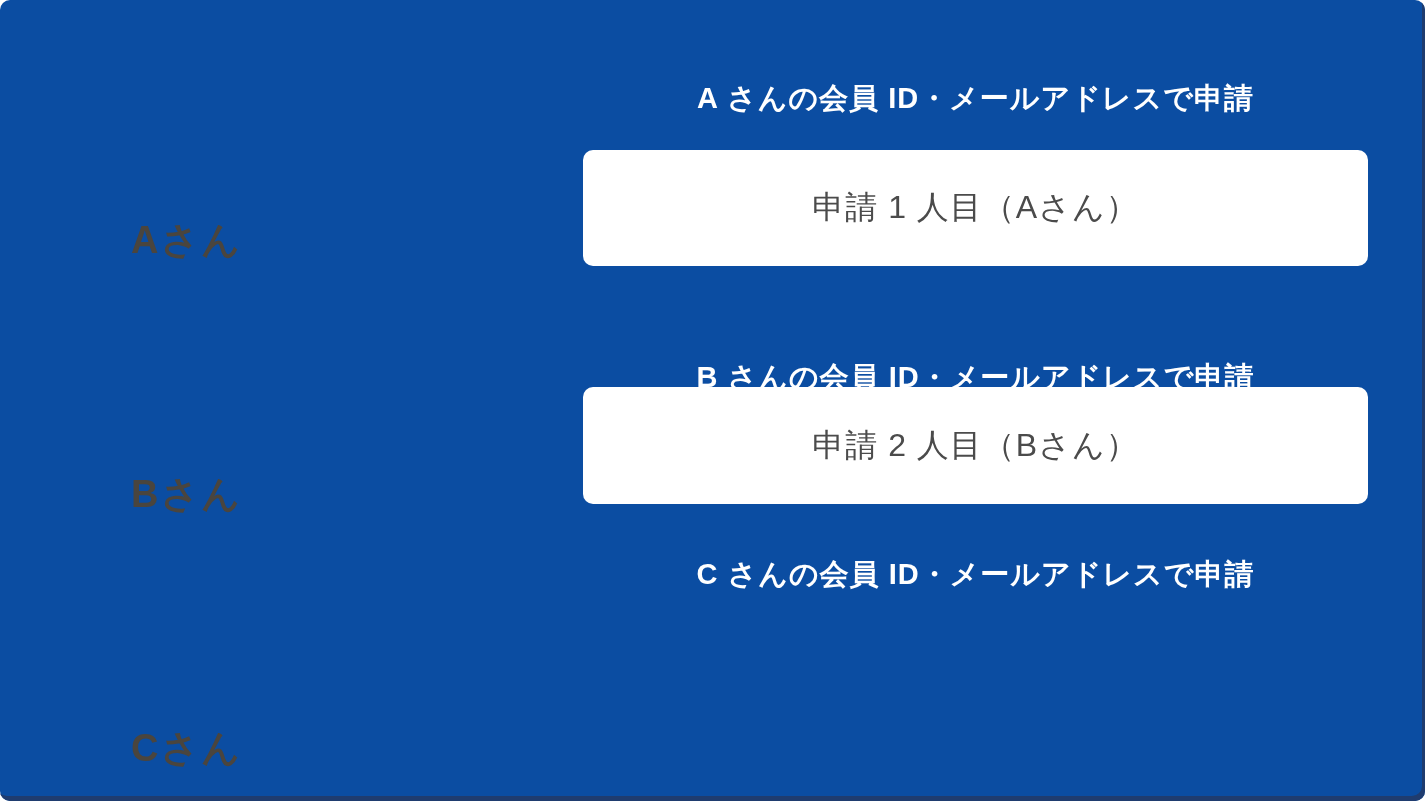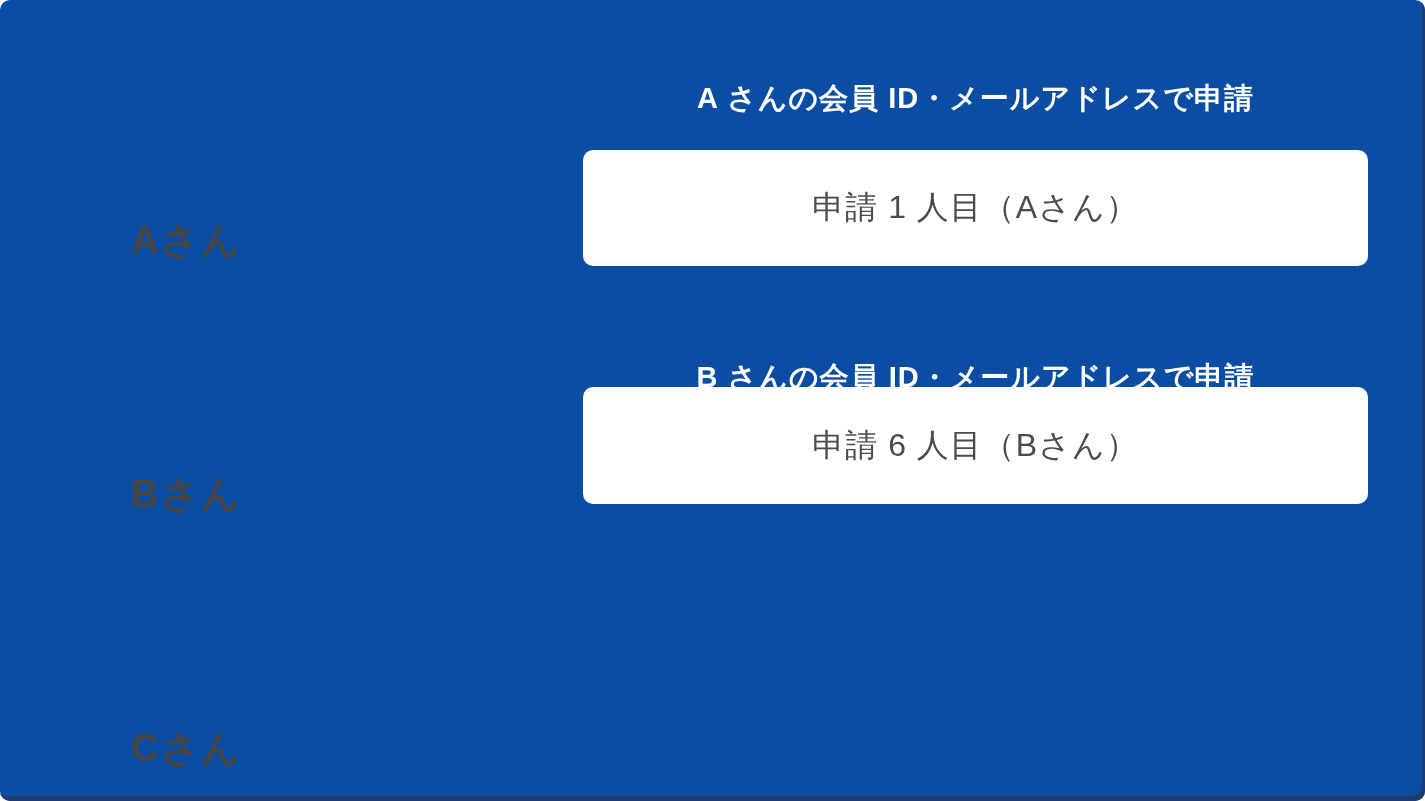--- a/index.html
+++ b/index.html
@@ -84,19 +84,20 @@
 
     <div class="person-label lbl-1">Aさん</div>
     <div class="row-header hdr-1">A さんの会員 ID・メールアドレスで申請</div>
     <div class="app-box box-1">
       <span>申請 1 人目（Aさん）</span>
     </div>
 
     <div class="person-label lbl-2">Bさん</div>
     <div class="row-header hdr-2">B さんの会員 ID・メールアドレスで申請</div>
     <div class="app-box box-2">
-      <span>申請 6 人目（Bさん）</span>
+      <span>申請 2 人目（Bさん）</span>
     </div>
 
     <div class="person-label lbl-3">Cさん</div>
+    <div class="row-header hdr-3">C さんの会員 ID・メールアドレスで申請</div>
 
   </div>
 </div>
 
 </body></html>

